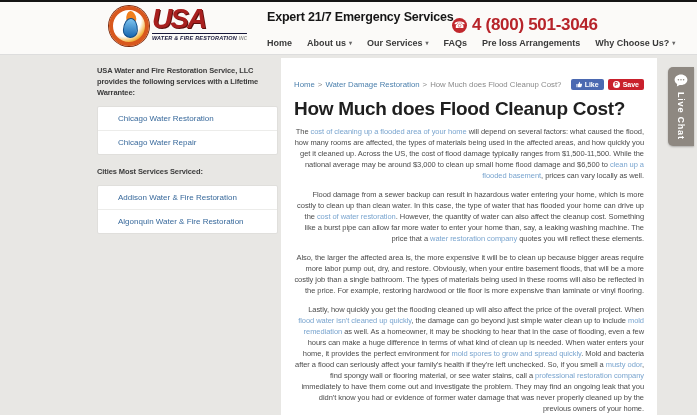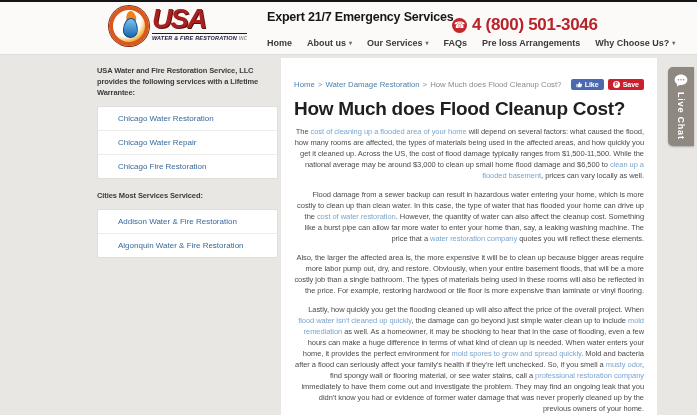--- a/index.html
+++ b/index.html
@@ -88,21 +88,20 @@
         <span class="nav-item">Pre loss Arrangements</span>
         <span class="nav-item">Why Choose Us?<span class="caret">▾</span></span>
       </div>
   </div>
 
   <div id="sidebar">
     <div class="side-heading">USA Water and Fire Restoration Service, LLC provides the following services with a Lifetime Warrantee:</div>
     <div class="side-box">
         <span class="side-link">Chicago Water Restoration</span>
         <span class="side-link">Chicago Water Repair</span>
-        <span class="side-link">Chicago Fire Restoration</span>
       </div>
     <div class="side-heading">Cities Most Services Serviced:</div>
     <div class="side-box">
         <span class="side-link">Addison Water &amp; Fire Restoration</span>
         <span class="side-link">Algonquin Water &amp; Fire Restoration</span>
       </div>
   </div>
 
   <div id="main-panel">
     <div id="crumb-row">

